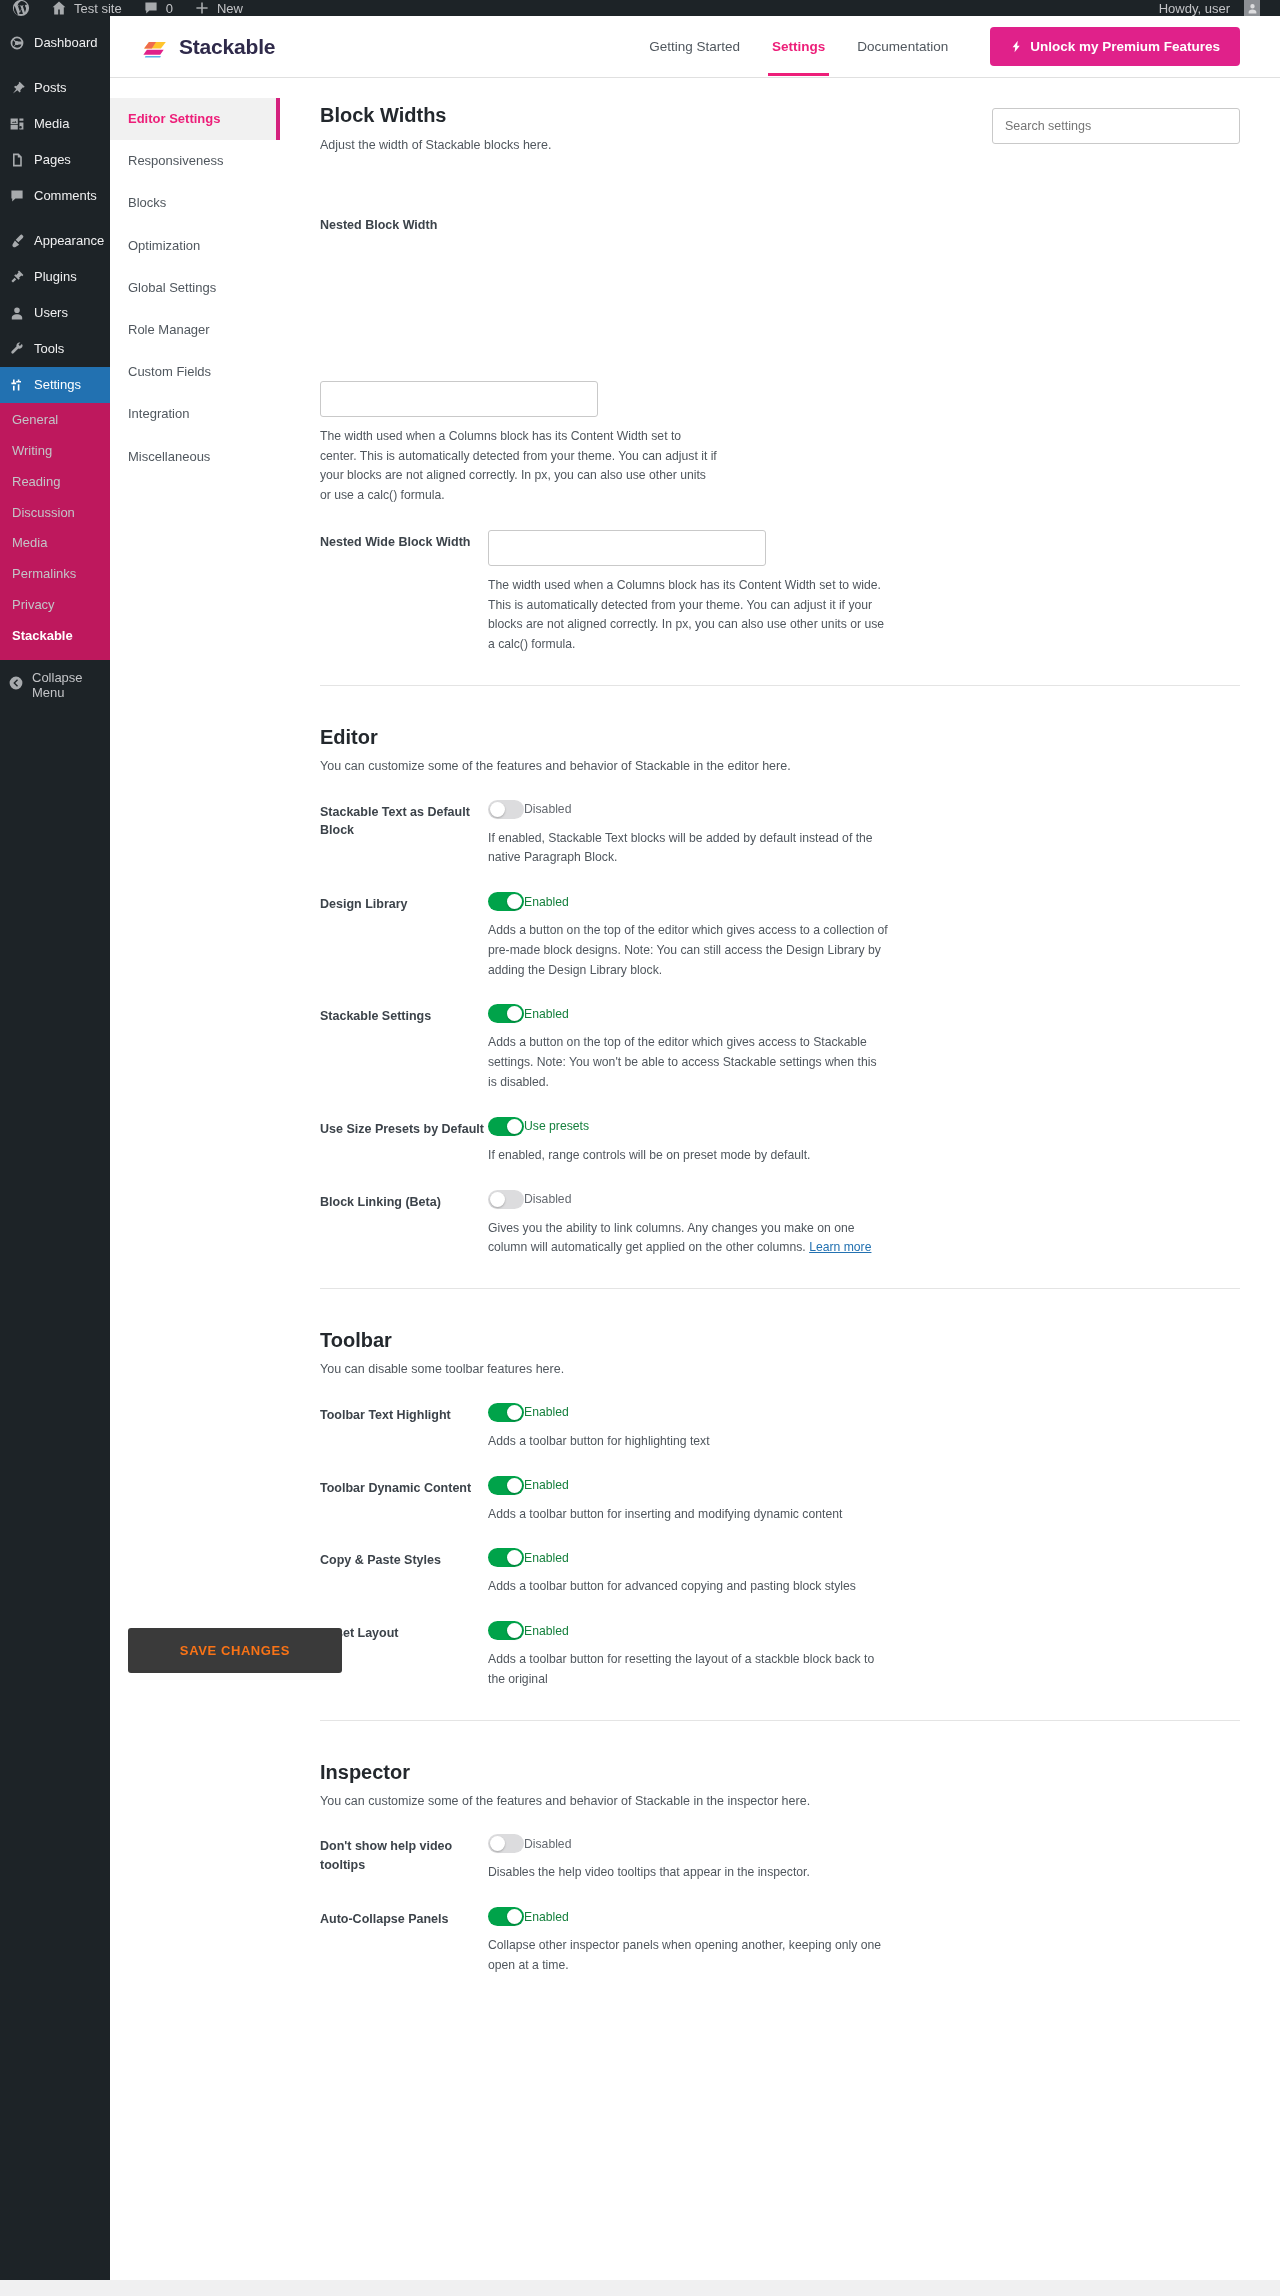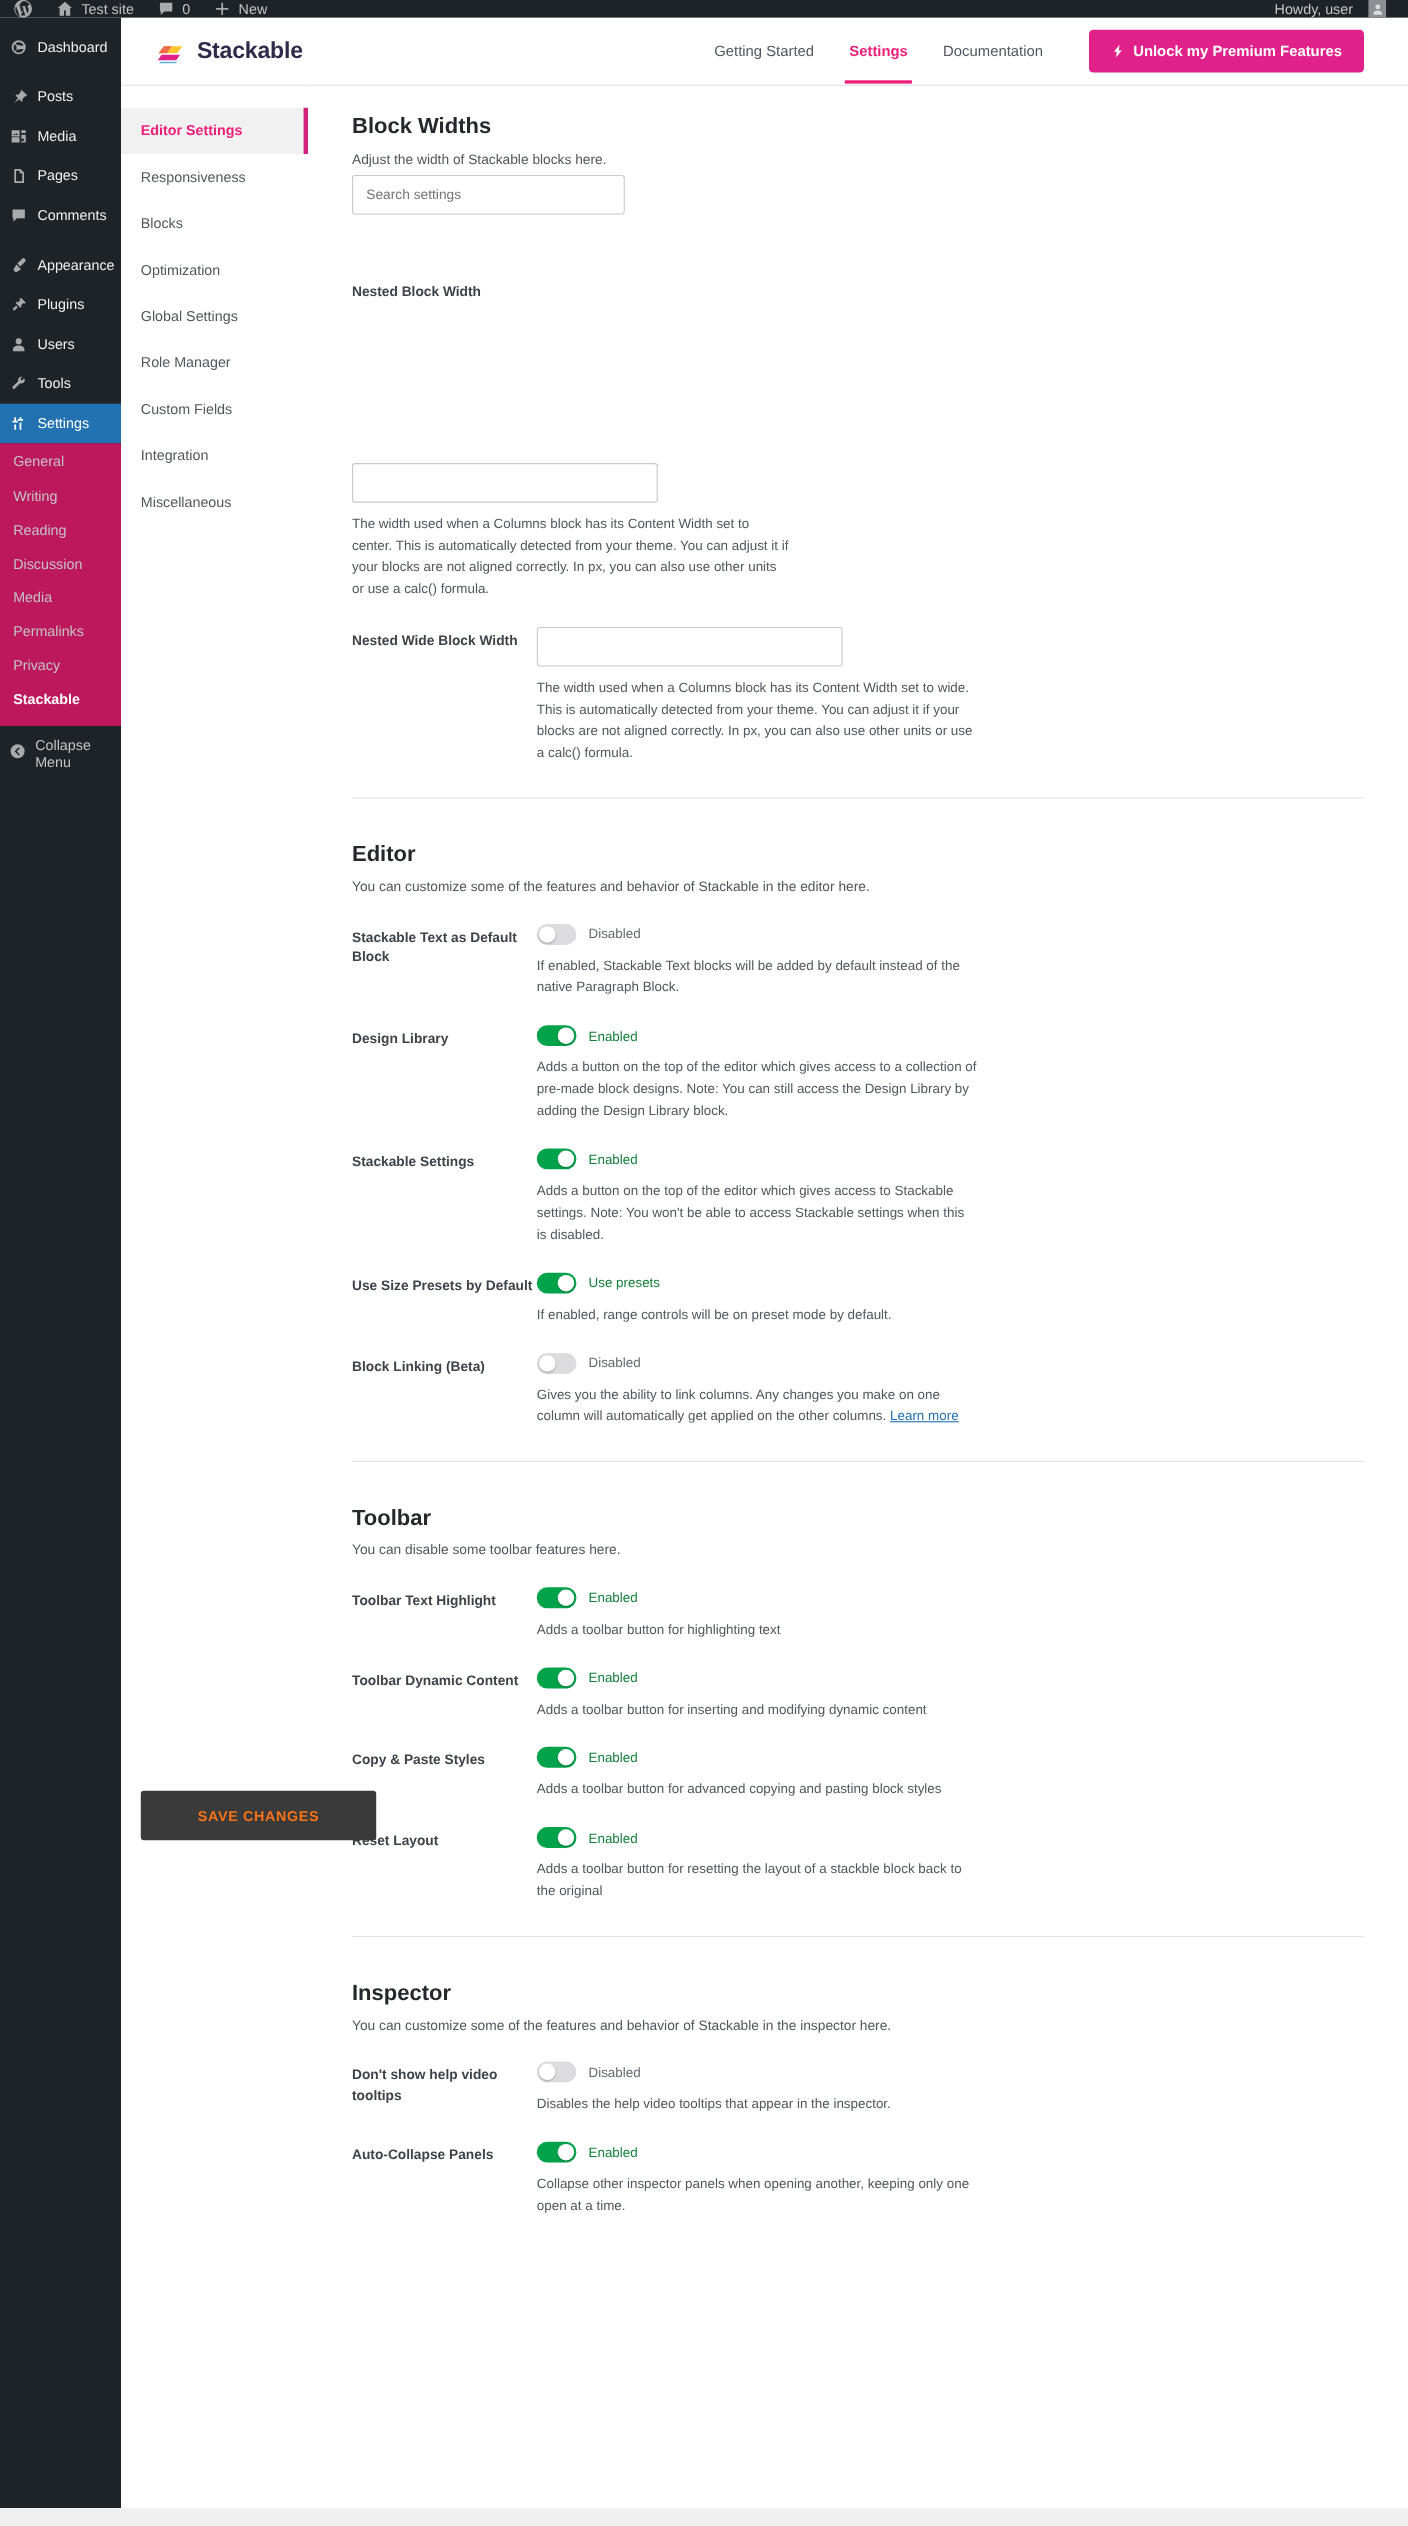--- a/index.html
+++ b/index.html
@@ -175,21 +175,21 @@
     font-size: 13px;
     font-weight: bold;
     letter-spacing: 0.6px;
     padding: 15px 4px;
     width: 214px;
     cursor: pointer;
   }
 
   .stk-panel { flex: 1 1 auto; padding: 0 40px 60px 40px; min-width: 0; }
 
-  .panel-head { display: flex; align-items: flex-start; padding-top: 26px; flex-direction: column; }
+  .panel-head { display: flex; align-items: flex-start; padding-top: 26px; }
   .panel-head-text { flex: 1 1 auto; }
   .section-title { font-size: 20px; font-weight: bold; color: #23282d; margin: 0 0 9px 0; }
   .section-desc { font-size: 12.5px; color: #50575e; margin: 0; line-height: 1.5; }
 
   .search-box {
     flex: 0 0 auto;
     width: 248px;
     margin-top: 4px;
   }
   .search-input {
@@ -234,21 +234,21 @@
     width: 278px;
     font-size: 12.5px;
     padding: 10px 10px;
     border: 1px solid #c9c9c9;
     border-radius: 3px;
     background: #fff;
     color: #2c3338;
     font-family: "Liberation Sans", sans-serif;
   }
 
-  .toggle-line { display: flex; align-items: center; gap: 11px; }
+  .toggle-line { display: flex; align-items: center; }
   .toggle {
     width: 36px; height: 19px;
     border-radius: 10px;
     background: #dcdcde;
     position: relative;
     flex: 0 0 36px;
     cursor: pointer;
     border: none;
     padding: 0;
   }

